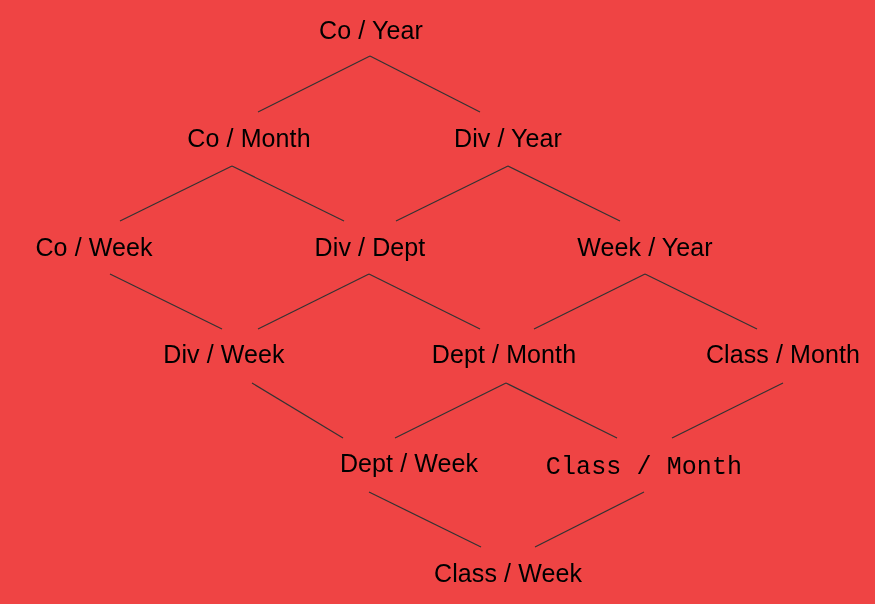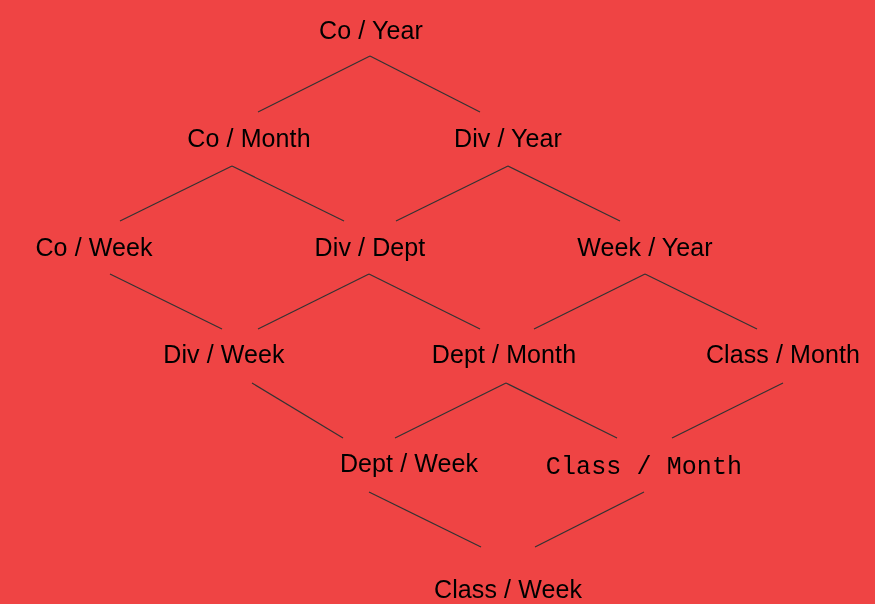--- a/index.html
+++ b/index.html
@@ -66,15 +66,15 @@
       <div class="node-label" style="left: 249px; top: 138px; color: rgb(0, 0, 0);">Co / Month</div>
       <div class="node-label" style="left: 508px; top: 138px; color: rgb(0, 0, 0);">Div / Year</div>
       <div class="node-label" style="left: 94px; top: 247px; color: rgb(0, 0, 0);">Co / Week</div>
       <div class="node-label" style="left: 370px; top: 247px; color: rgb(0, 0, 0);">Div / Dept</div>
       <div class="node-label" style="left: 645px; top: 247px; color: rgb(0, 0, 0);">Week / Year</div>
       <div class="node-label" style="left: 224px; top: 354px; color: rgb(0, 0, 0);">Div / Week</div>
       <div class="node-label" style="left: 504px; top: 354px; color: rgb(0, 0, 0);">Dept / Month</div>
       <div class="node-label" style="left: 783px; top: 354px; color: rgb(0, 0, 0);">Class / Month</div>
       <div class="node-label" style="left: 369px; top: 463px; color: rgb(0, 0, 0); margin-left: 40px;">Dept / Week</div>
       <div class="node-label" style="left: 644px; top: 467px; color: rgb(0, 0, 0); font-family: Liberation Mono, monospace;">Class / Month</div>
-      <div class="node-label" style="left: 508px; top: 573px; color: rgb(0, 0, 0); margin-top: 16px;">Class / Week</div>
+      <div class="node-label" style="left: 508px; top: 573px; color: rgb(0, 0, 0);">Class / Week</div>
     </div>
 </div>
 
 </body></html>

